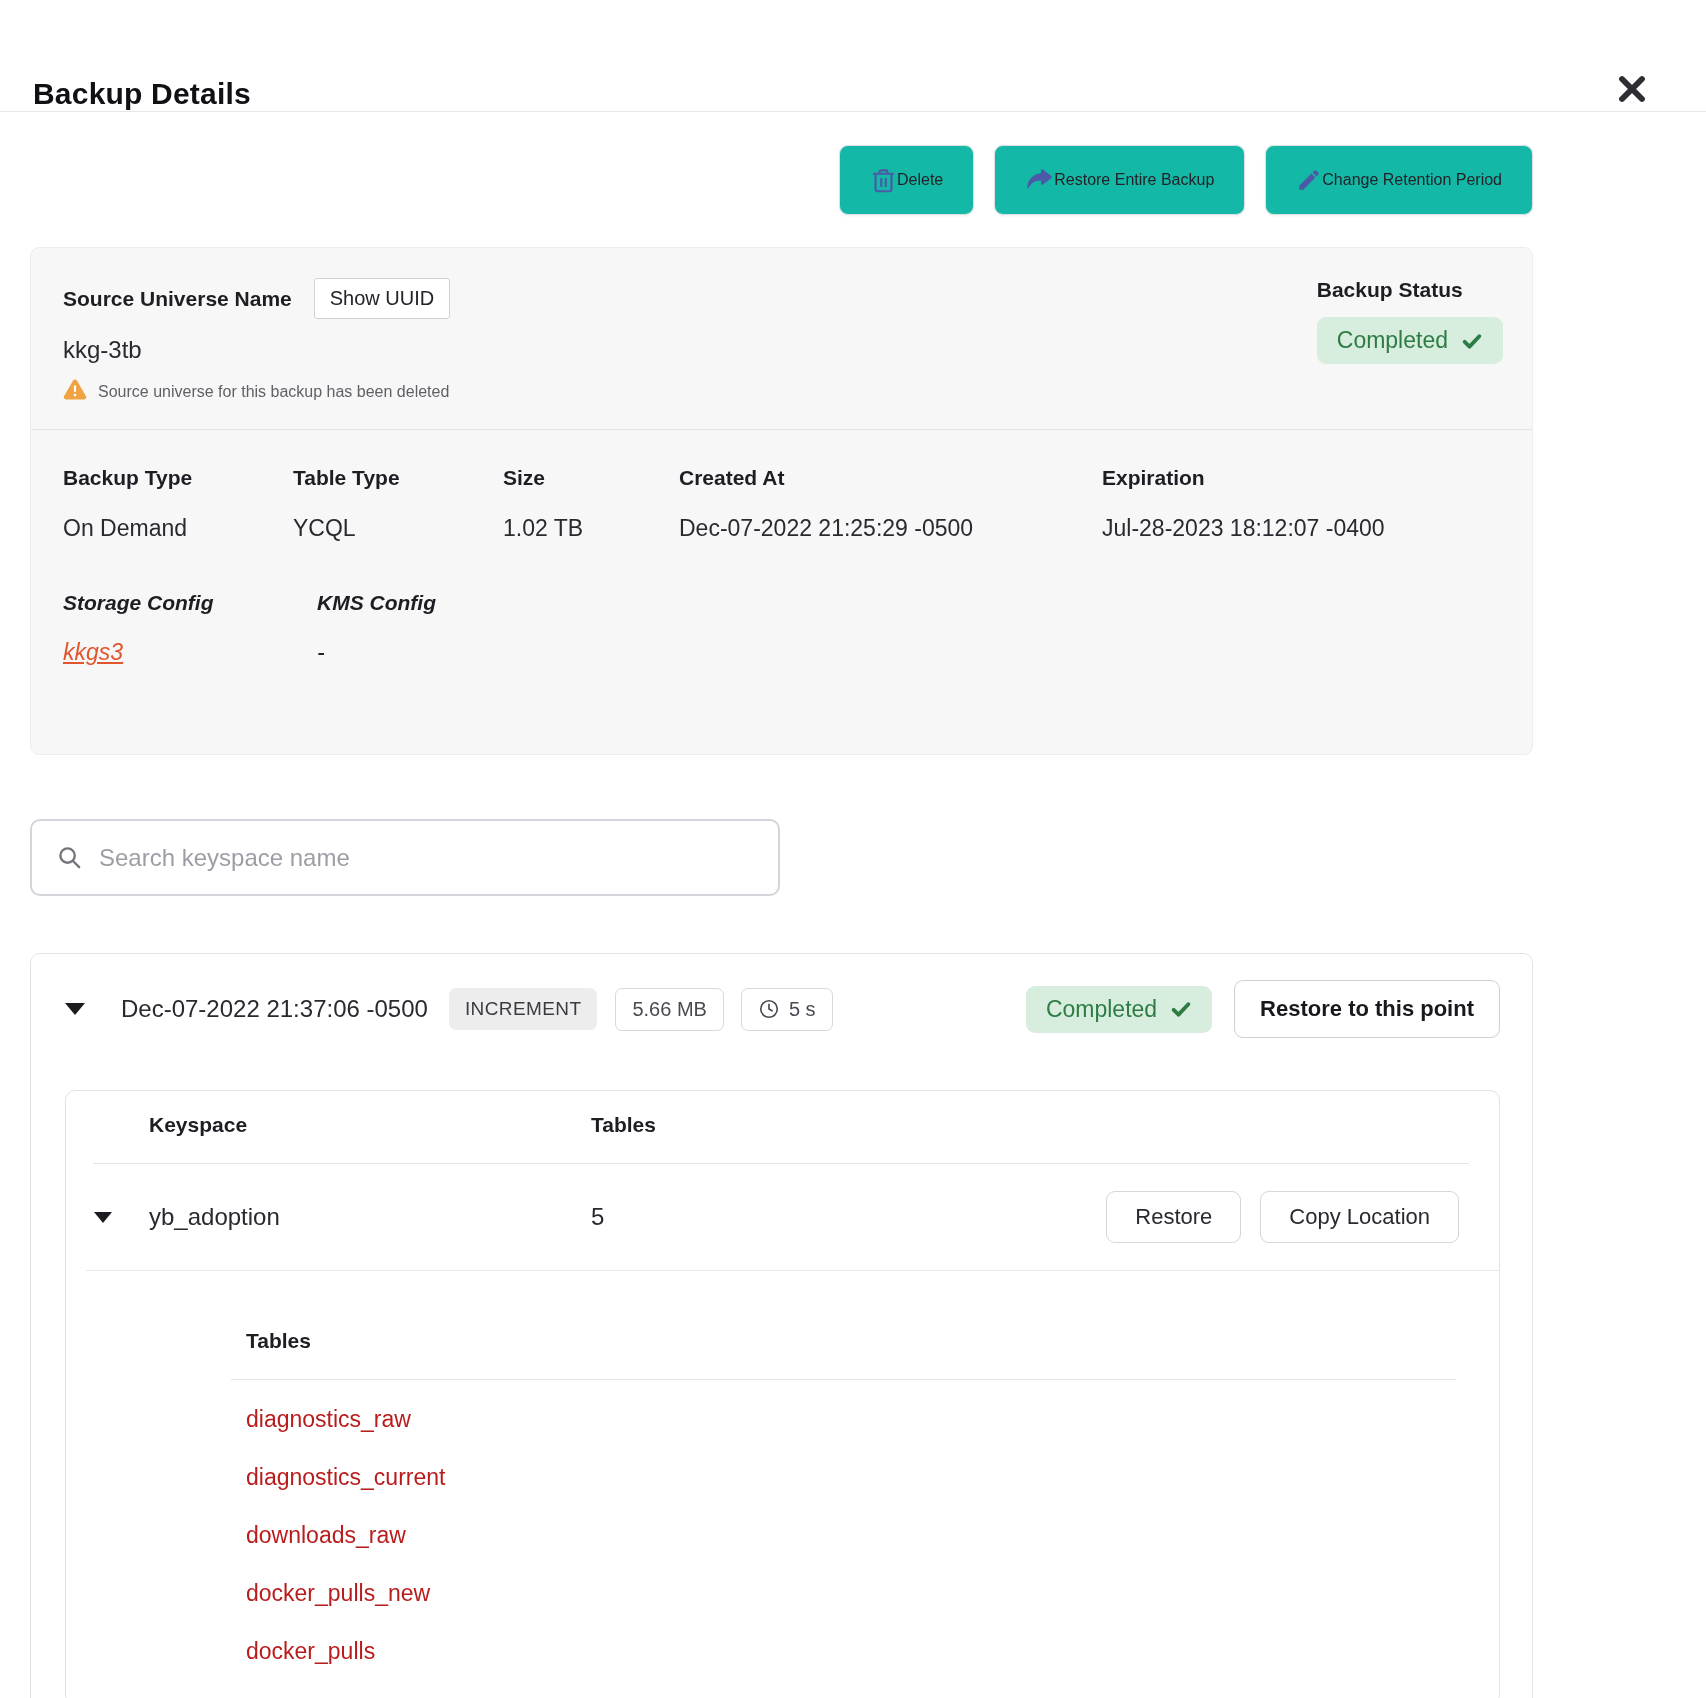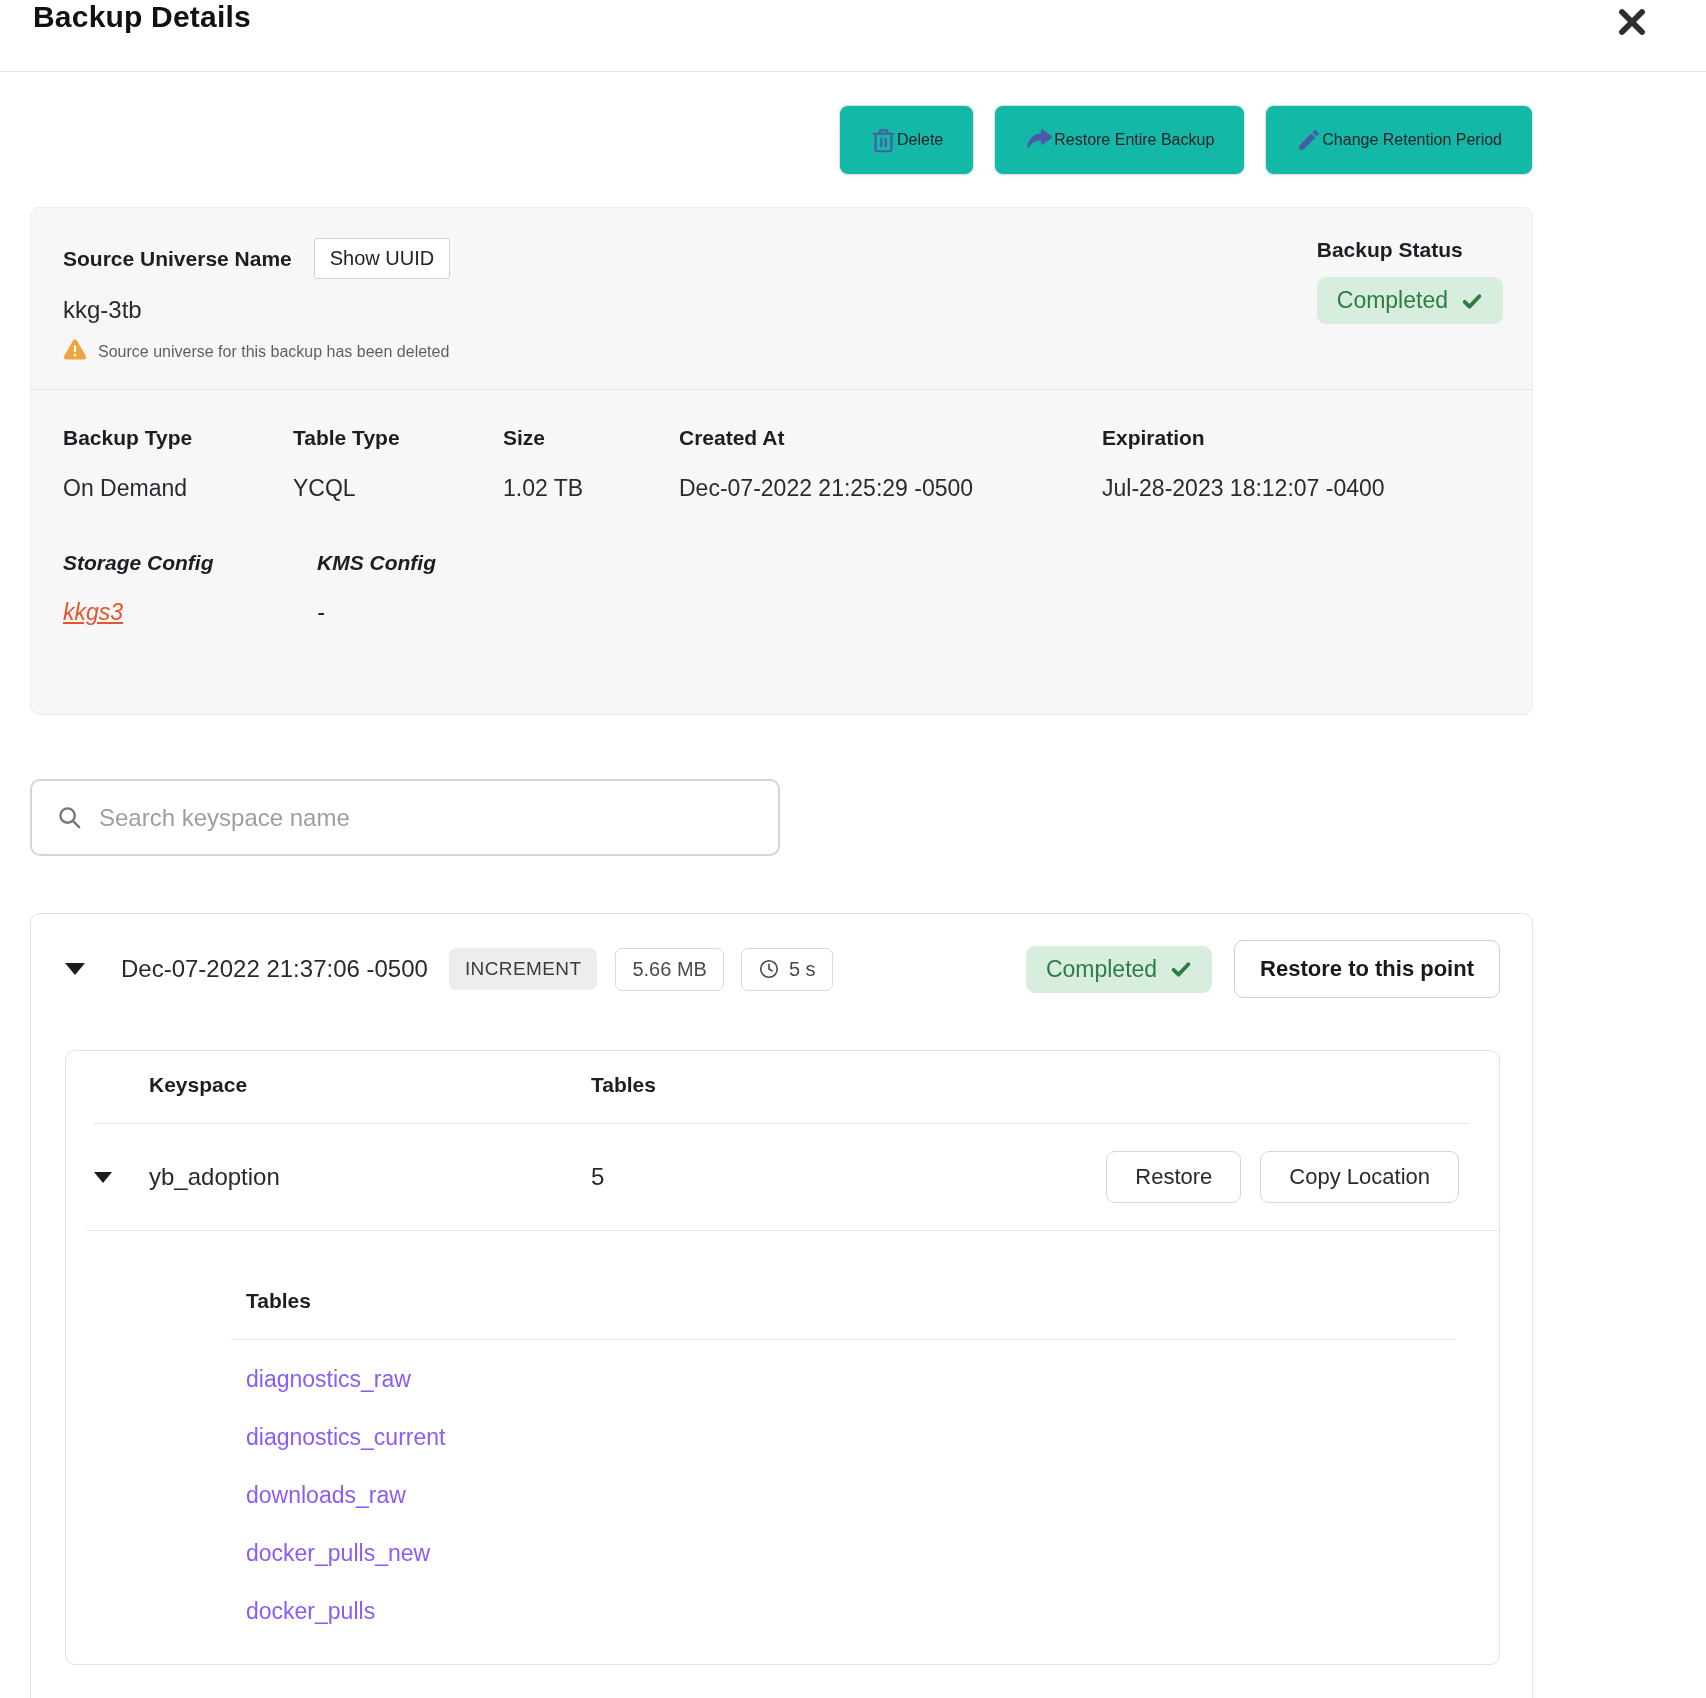--- a/index.html
+++ b/index.html
@@ -7,23 +7,23 @@
   body {
     font-family: "Liberation Sans", "DejaVu Sans", sans-serif;
     background: #ffffff;
     color: #232329;
     overflow: hidden;
     position: relative;
   }
 
   
   .panel-header {
-    height: 72px;
-    display: flex;
-    align-items: flex-start;
+    height: 112px;
+    display: flex;
+    align-items: flex-end;
     padding: 0 52px 0 33px;
     border-bottom: 1px solid #e7e7ea;
   }
   .panel-title {
     font-size: 30px;
     font-weight: 700;
     color: #111015;
     letter-spacing: 0.2px;
   }
   .close-btn {
@@ -253,21 +253,21 @@
   .tables-title { font-size: 21px; font-weight: 700; color: #1d1d23; }
   .tables-divider {
     border-top: 1px solid #e4e4e8;
     margin: 26px 43px 10px -15px;
   }
   .table-item {
     height: 58px;
     display: flex;
     align-items: center;
     font-size: 23px;
-    color: #8b5cf6;
+    color: #b91c1c;
   }
 
   .icon { display: inline-flex; flex: none; }
 </style>
 </head>
 <body>
 
 <div class="panel-header">
   <div class="panel-title">Backup Details</div>
   <button class="close-btn">

